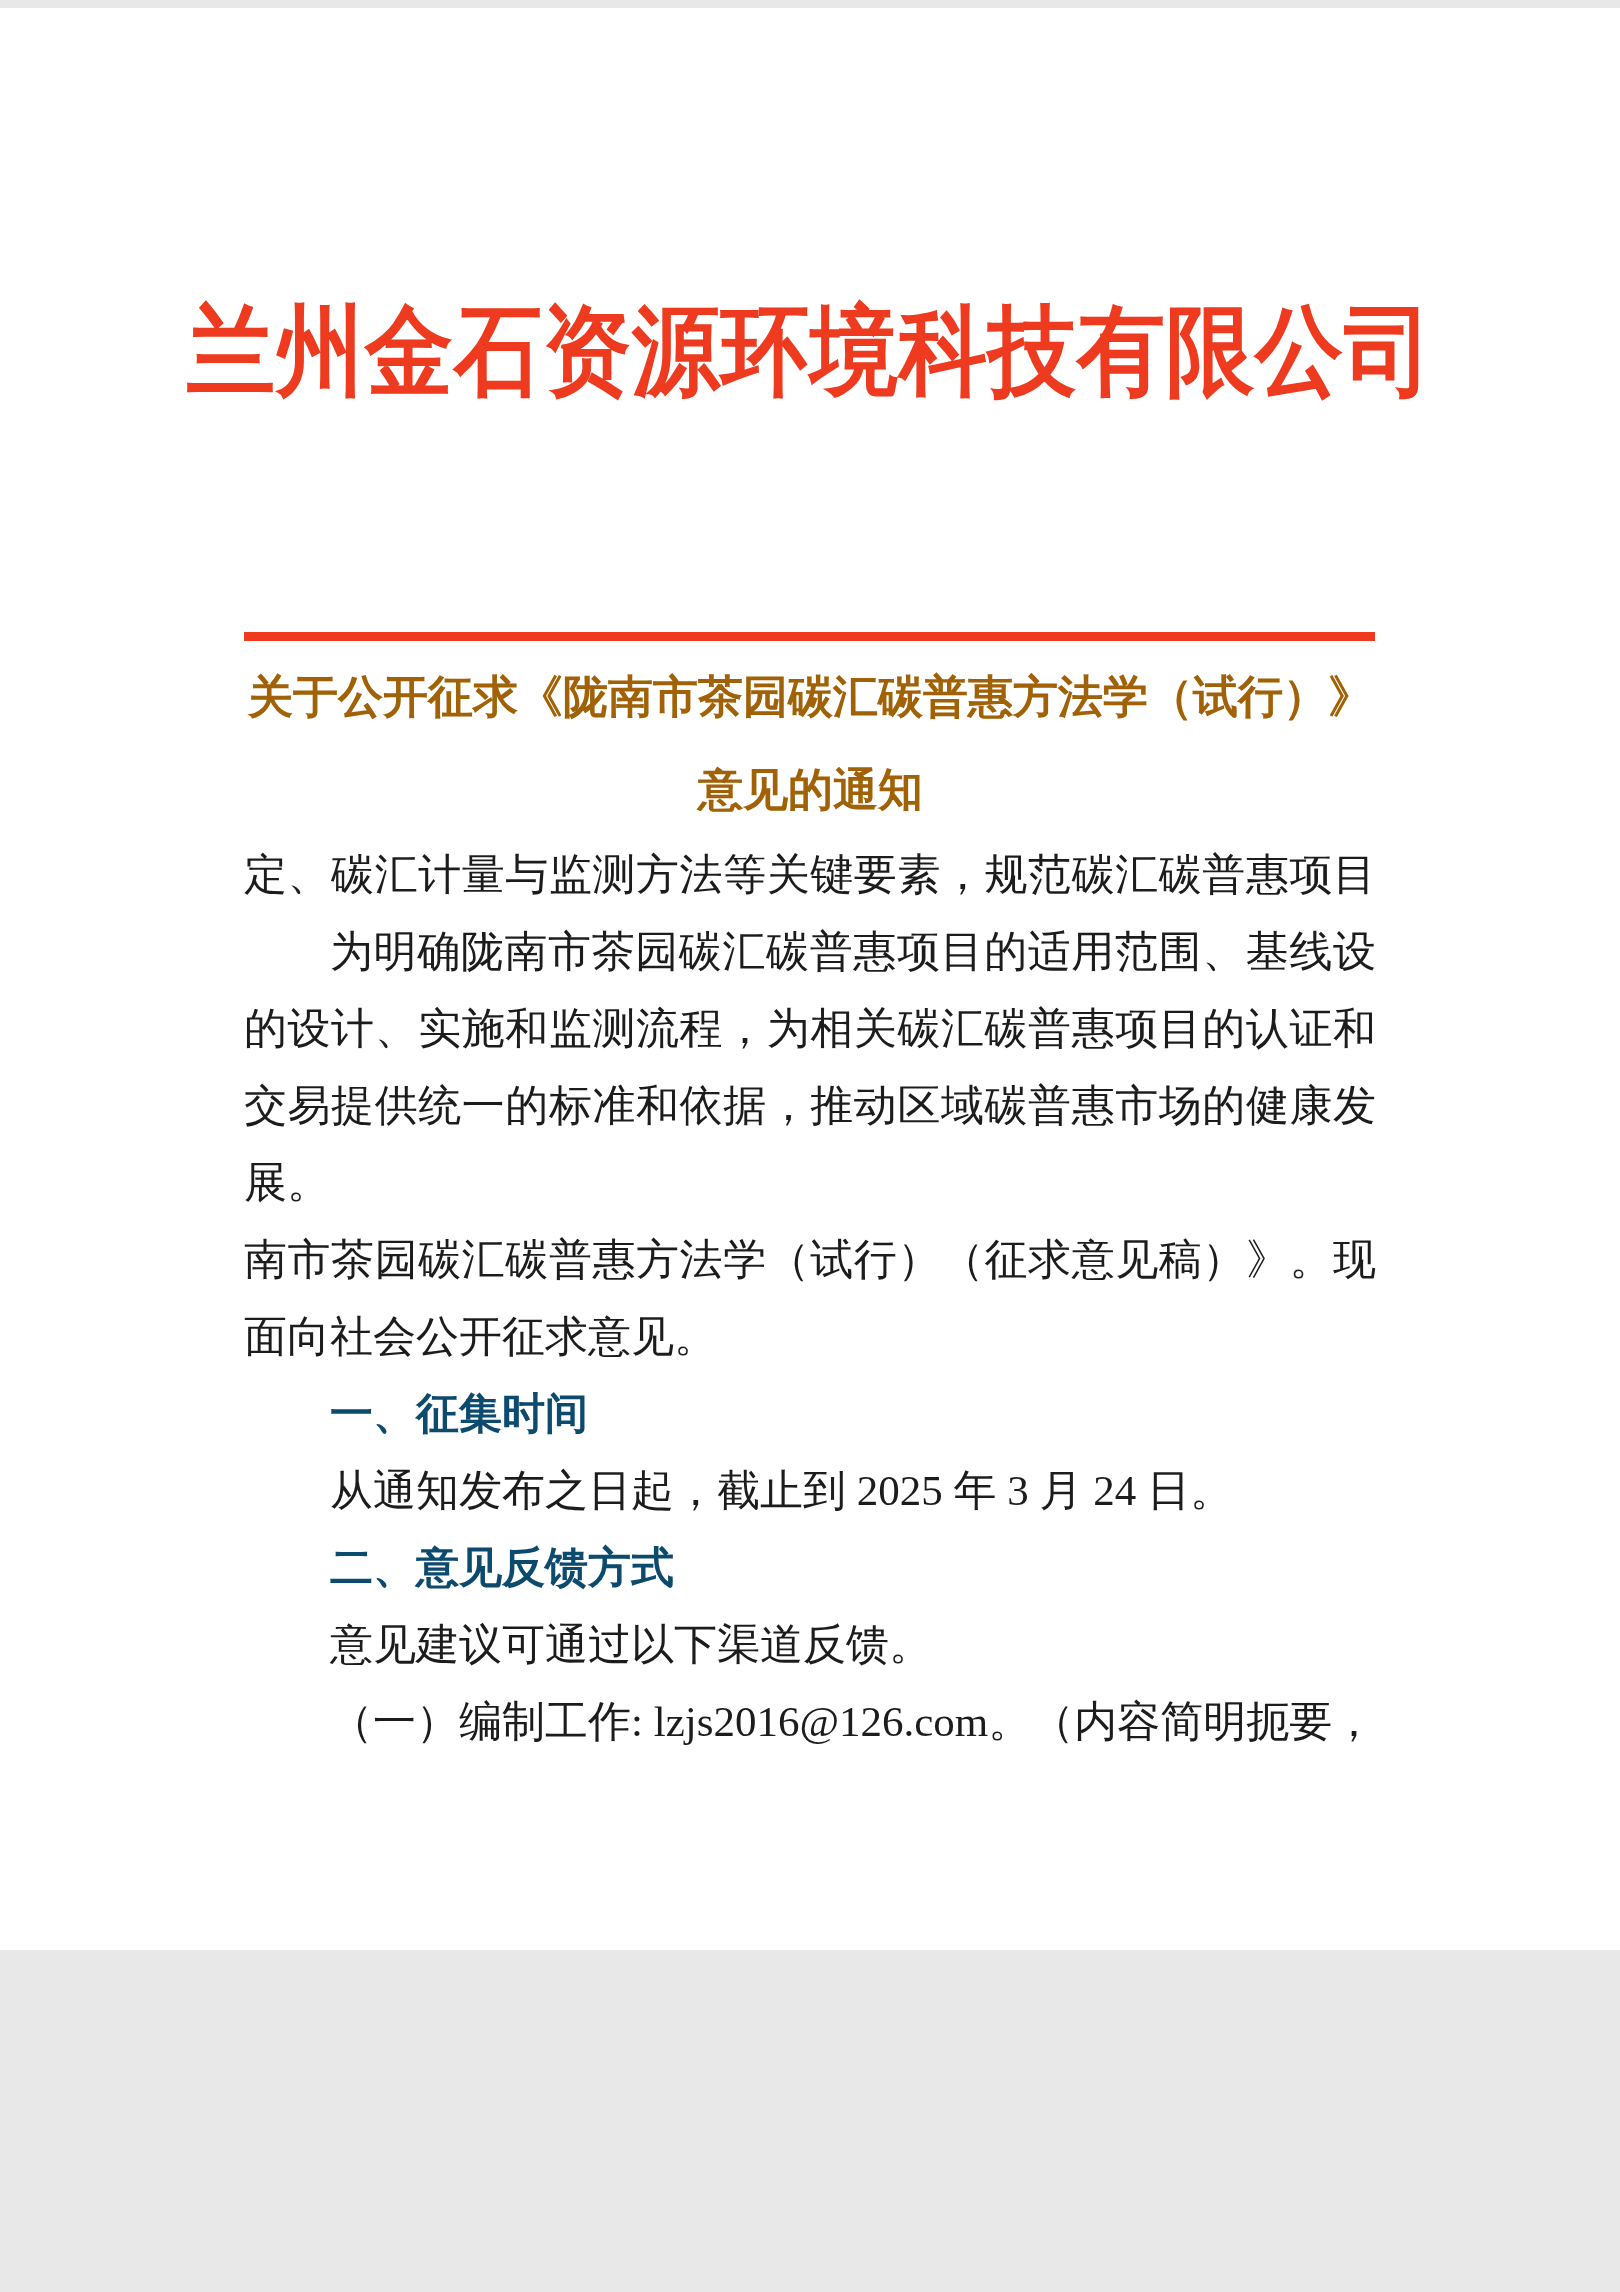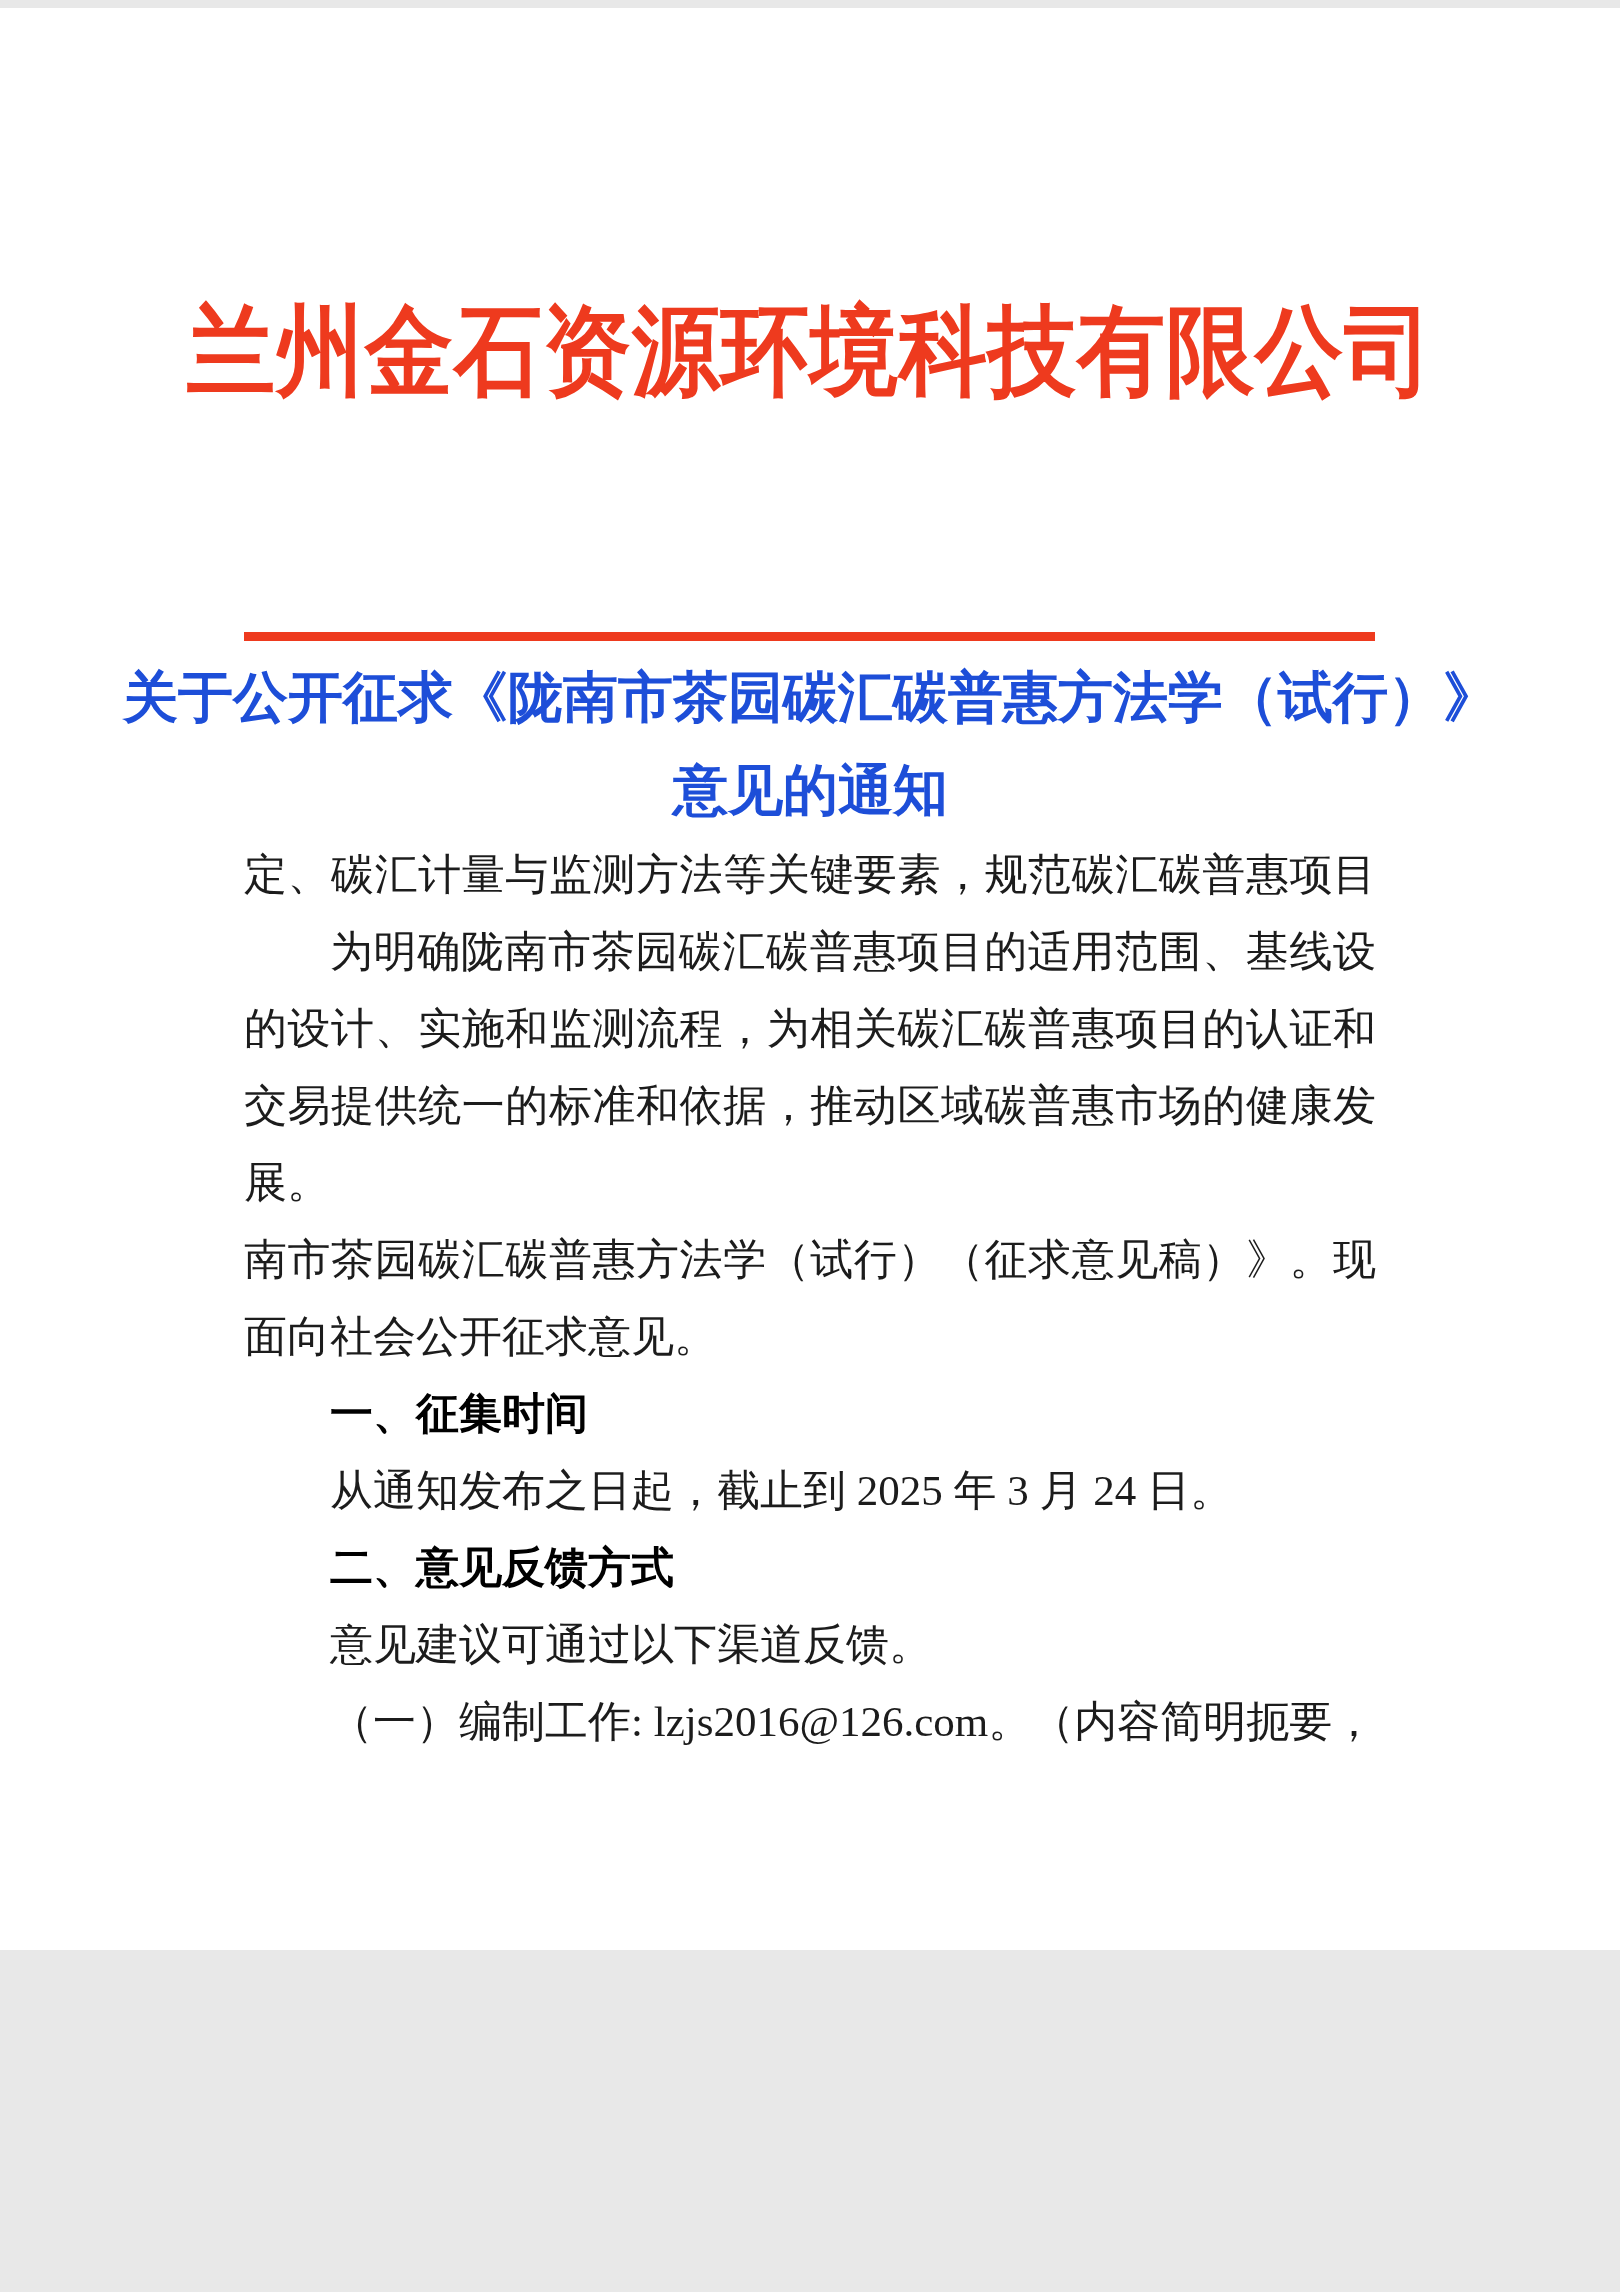--- a/index.html
+++ b/index.html
@@ -34,42 +34,42 @@
     width: 1131px;
     height: 8.8px;
     background: var(--brand-red, #e23420);
   }
   .title-block {
     position: absolute;
     top: 643px;
     left: 118px;
     width: 1385px;
     text-align: center;
-    font-size: 55px;
+    font-size: 45px;
     font-weight: 700;
     line-height: 93px;
-    color: #1d4ed8;
+    color: #a16207;
     letter-spacing: 0px;
   }
   .body-block {
     position: absolute;
     top: 828px;
     left: 244px;
     width: 1132px;
     font-size: 43px;
     line-height: 77px;
     color: #1c1c1c;
   }
   .bline { min-height: 77px; text-align: left; }
   .bline.just { text-align: justify; text-align-last: justify; }
   .bline.indent { text-indent: 2em; }
   .bline.heading {
     font-family: "Liberation Sans", "DejaVu Sans", sans-serif;
     font-weight: 700;
-    color: #000000;
+    color: #0c4a6e;
   }
   .email { white-space: nowrap; }
 </style>
 </head>
 <body>
 
 <div class="page">
 
   <div class="letterhead">兰州金石资源环境科技有限公司</div>
 

